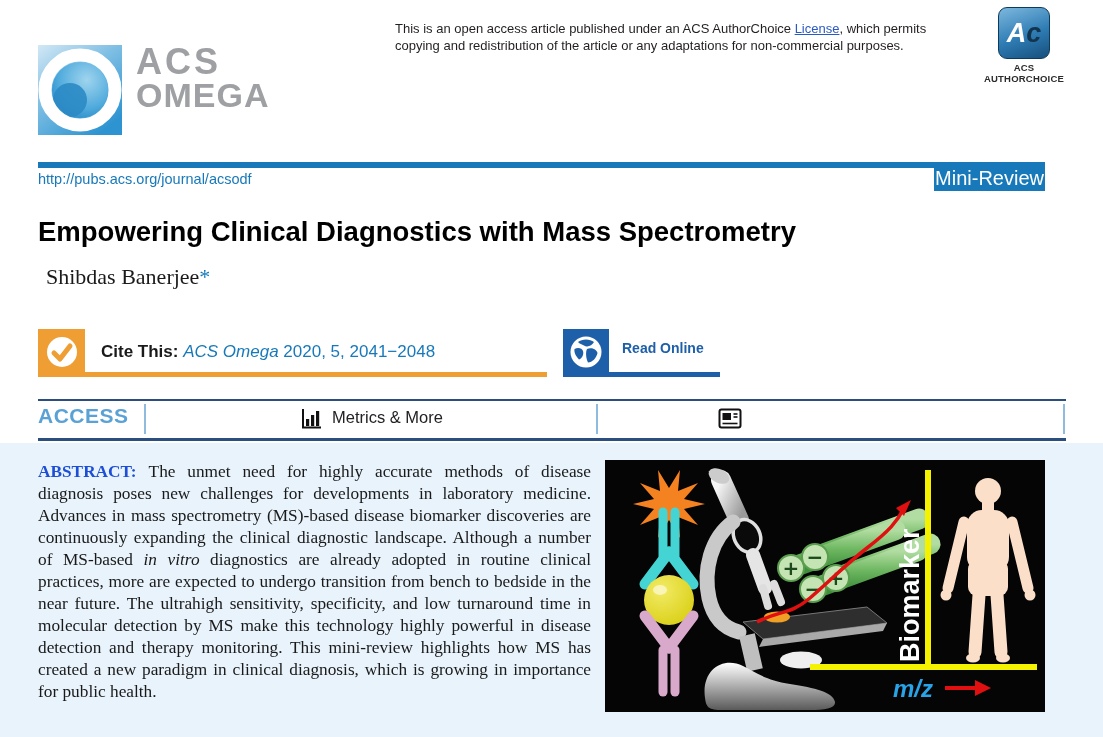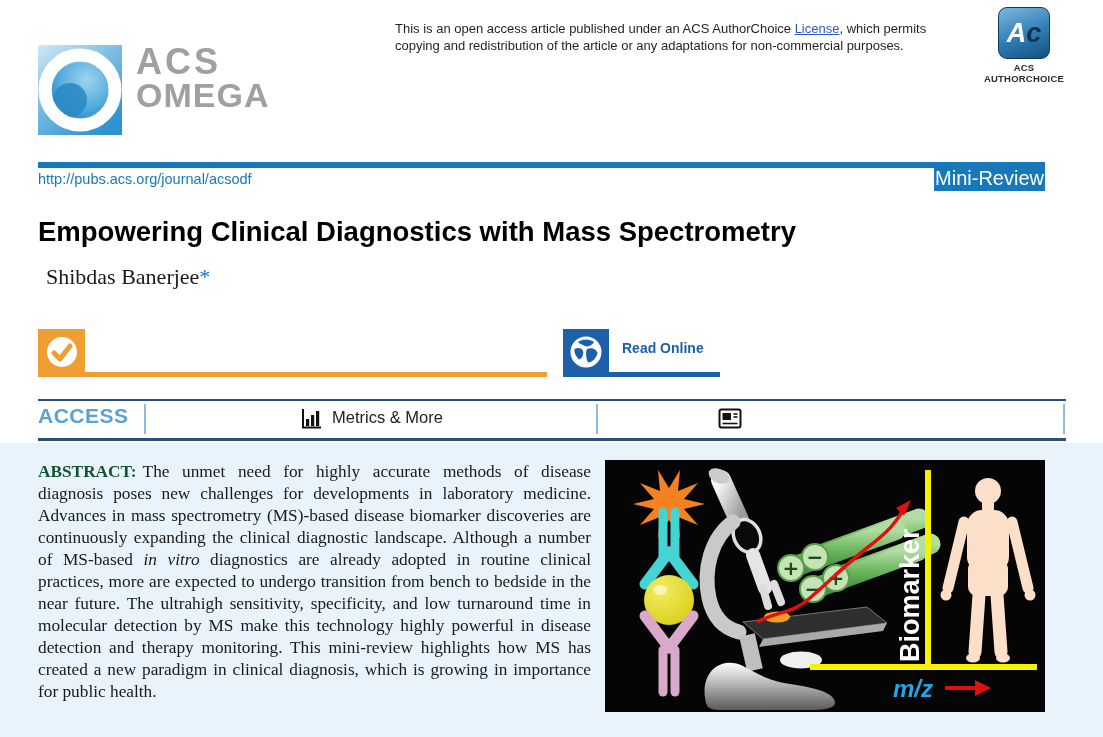--- a/index.html
+++ b/index.html
@@ -54,21 +54,21 @@
   .ab-topline{position:absolute;left:38px;top:399px;width:1028px;height:2px;background:#2a4e7e;}
   .ab-botline{position:absolute;left:38px;top:438px;width:1028px;height:3px;background:#2a4e7e;}
   .access{position:absolute;left:38px;top:404px;font-size:21px;font-weight:bold;color:#5aa2d5;letter-spacing:.5px;cursor:pointer;}
   .vdiv{position:absolute;top:404px;width:2px;height:30px;background:#8fbcde;}
   .ab-item{position:absolute;top:408px;display:flex;align-items:flex-start;gap:10px;font-size:16.5px;color:#222;cursor:pointer;}
 
   
   .abstract-bg{position:absolute;left:0;top:443px;width:1103px;height:294px;background:#e9f3fb;}
   .abstract{position:absolute;left:38px;top:461px;width:553px;
      font-family:"Liberation Serif",serif;font-size:17.3px;line-height:1.27;color:#1a1a1a;text-align:justify;}
-  .abstract .head{font-weight:bold;color:#14532d;margin-right:6px;}
+  .abstract .head{font-weight:bold;color:#1d4ed8;margin-right:12px;}
   .abstract .ital{font-style:italic;}
 
   
   .toc{position:absolute;left:605px;top:460px;width:440px;height:252px;background:#050505;}
 </style>
 </head>
 <body>
 
 <div class="page">
 
@@ -116,20 +116,21 @@
 
   <h1 class="title" style="margin:0">Empowering Clinical Diagnostics with Mass Spectrometry</h1>
   <div class="author"><span>Shibdas Banerjee</span><span class="mark">*</span></div>
 
   <div class="cite-sq">
     <svg width="32" height="32" viewBox="0 0 32 32">
       <circle cx="16" cy="16" r="15" fill="#ffffff"></circle>
       <path d="M 8,17 L 14,23 L 24,10" fill="none" stroke="#ee9e33" stroke-width="5" stroke-linecap="round" stroke-linejoin="round"></path>
     </svg>
   </div>
+  <div class="cite-text"><span class="lab">Cite This:</span>&nbsp;<span class="jrn">ACS Omega</span>&nbsp;<span class="cit">2020, 5, 2041−2048</span></div>
   <div class="cite-underline"></div>
 
   <div class="ro-sq">
     <svg width="34" height="34" viewBox="0 0 34 34">
       <circle cx="17" cy="17" r="15.5" fill="#ffffff"></circle>
       <path d="M 9,7 C 13,3.5 21,3.5 25,7 C 23,11 18,12.5 15,10.5 C 13,9.2 10.5,9 9,7 Z" fill="#1d5fa9"></path>
       <path d="M 5.5,14 C 9,12 13,13 14,16 C 15,19.5 13,23.5 10,24.5 C 7,21.5 4.8,17.5 5.5,14 Z" fill="#1d5fa9"></path>
       <path d="M 18,14 C 22,12 27.5,14 28.5,18 C 27.5,23 23,27.5 19,27.5 C 16.8,23 16.5,17 18,14 Z" fill="#1d5fa9"></path>
     </svg>
   </div>

